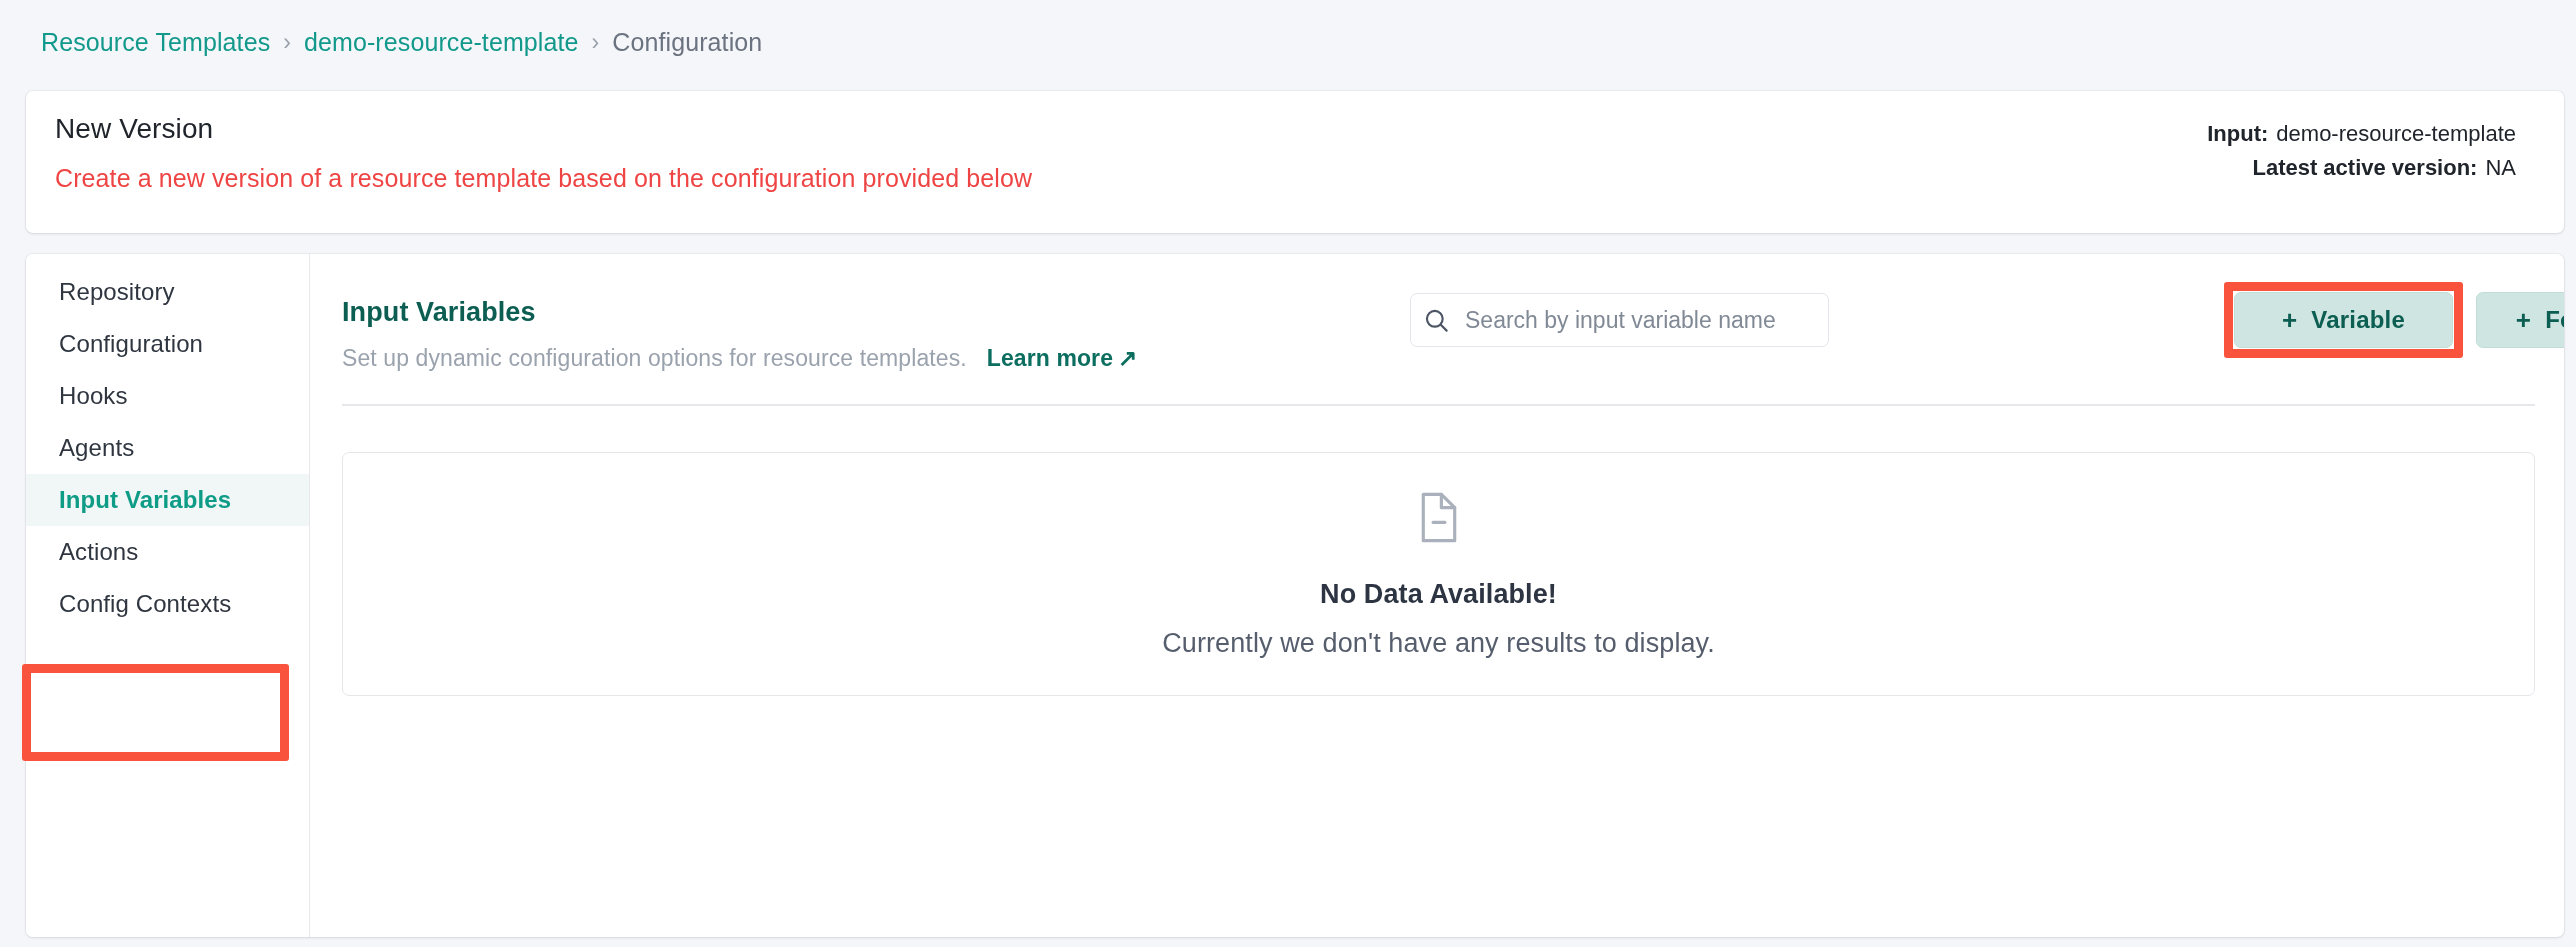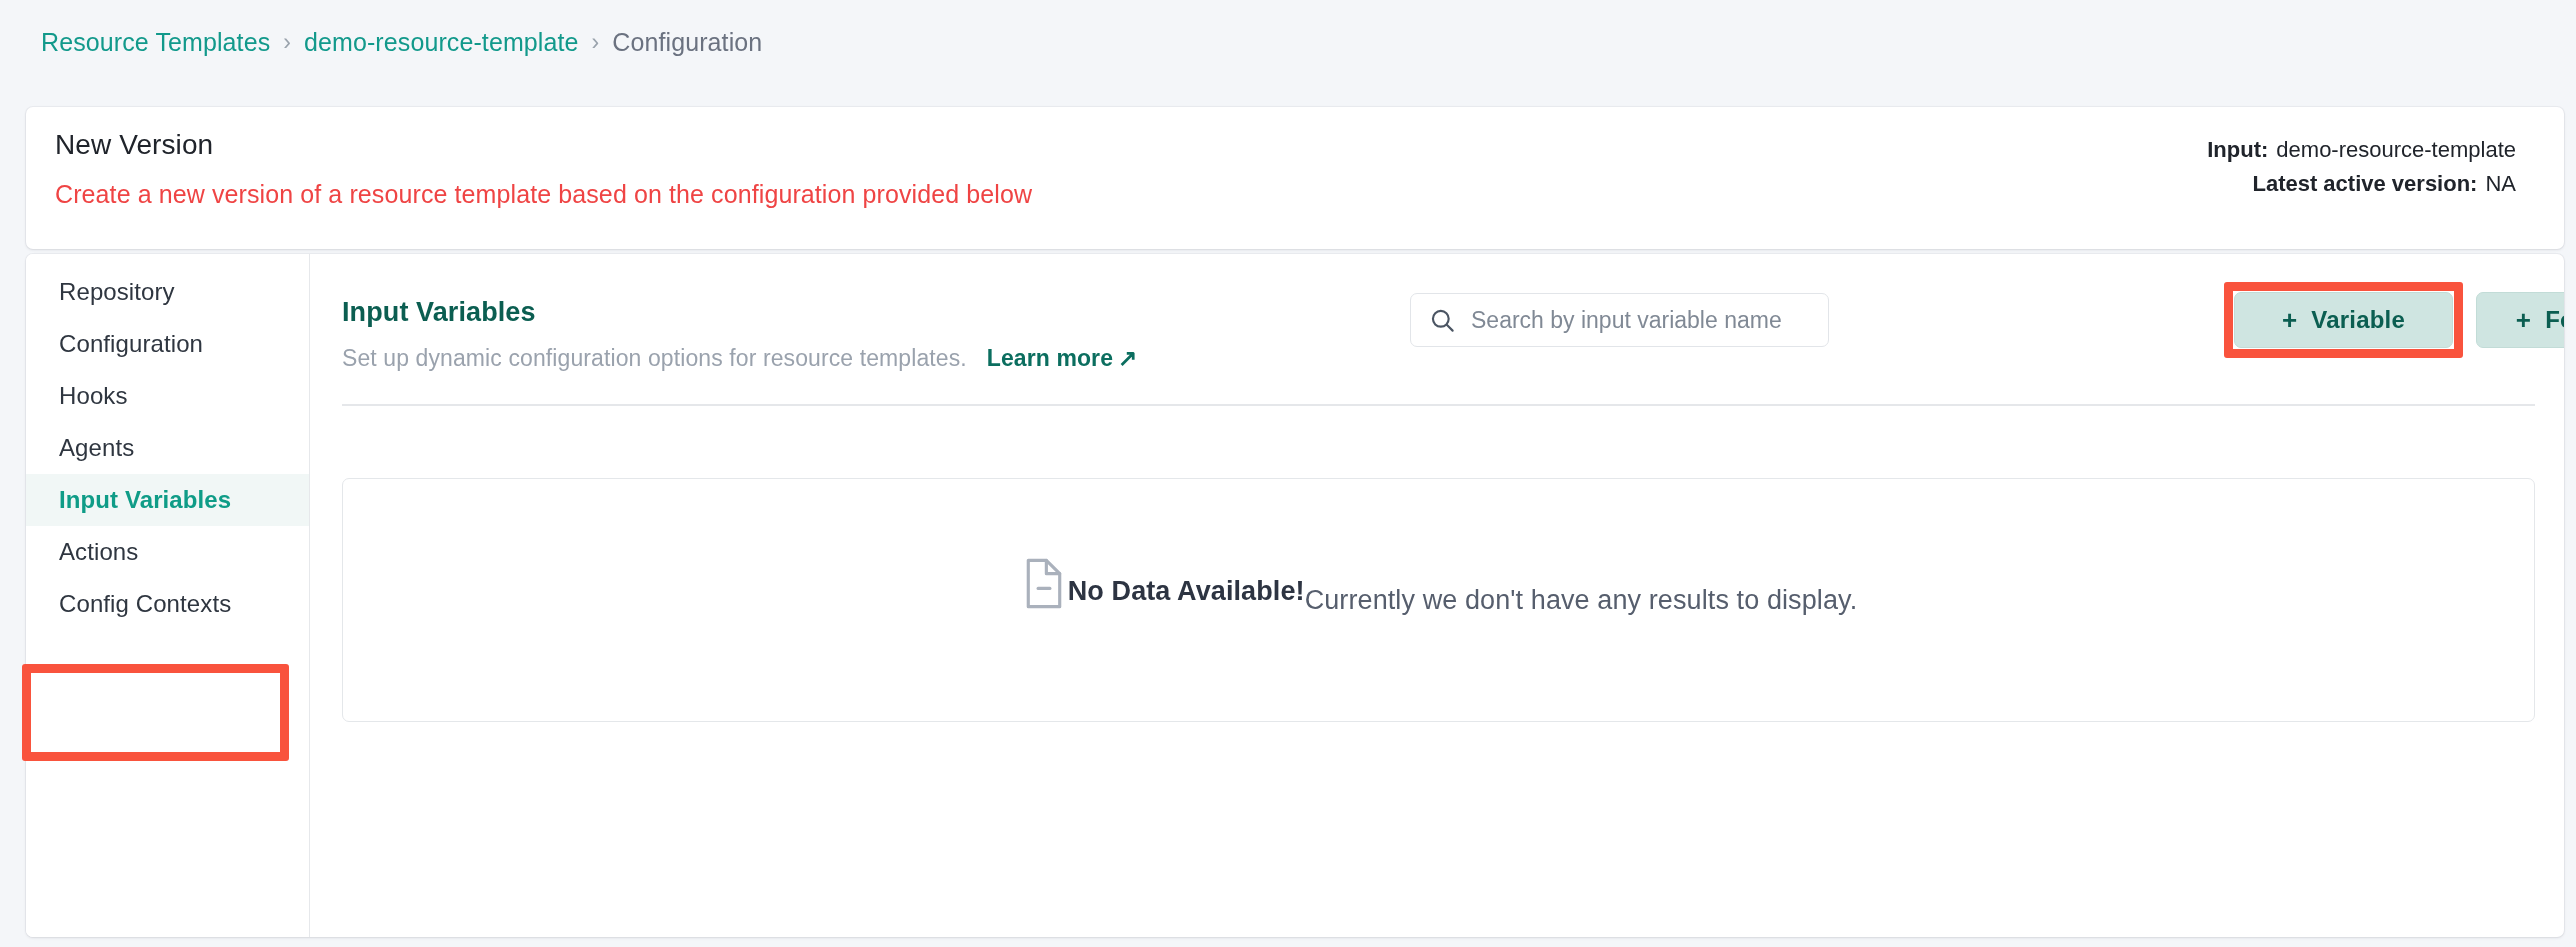--- a/index.html
+++ b/index.html
@@ -36,21 +36,21 @@
     font-size: 23px;
   }
   .crumb-current {
     color: #6b7280;
   }
 
   
   .header-card {
     position: absolute;
     left: 26px;
-    top: 107px;
+    top: 91px;
     width: 2538px;
     height: 142px;
     background: #ffffff;
     border-radius: 7px;
     box-shadow: 0 1px 3px rgba(16,24,40,0.10), 0 0 0 1px rgba(16,24,40,0.04);
     text-decoration: underline;
   }
   .header-title {
     position: absolute;
     left: 29px;
@@ -181,21 +181,21 @@
     position: absolute;
     left: 1100px;
     top: 39px;
     width: 419px;
     height: 54px;
     border: 1px solid #e2e5e9;
     border-radius: 7px;
     background: #ffffff;
     display: flex;
     align-items: center;
-    padding-left: 18px;
+    padding-left: 12px;
     cursor: text;
   }
   .search-icon { flex: 0 0 auto; display: flex; align-items: center; }
   .search-input {
     border: none;
     outline: none;
     margin-left: 15px;
     font-size: 23px;
     color: #3d4551;
     font-family: "Liberation Sans", sans-serif;
@@ -257,23 +257,23 @@
   .empty-card {
     position: absolute;
     left: 32px;
     top: 198px;
     width: 2193px;
     height: 244px;
     border: 1px solid #e4e7ea;
     border-radius: 7px;
     background: #ffffff;
     display: flex;
+    flex-direction: column;
     align-items: center;
     justify-content: center;
-    margin-top: 26px;
   }
   .empty-icon { margin-bottom: 30px; }
   .empty-title {
     font-size: 27px;
     font-weight: 700;
     color: #2d3442;
     margin-bottom: 18px;
     letter-spacing: 0.1px;
   }
   .empty-sub {

